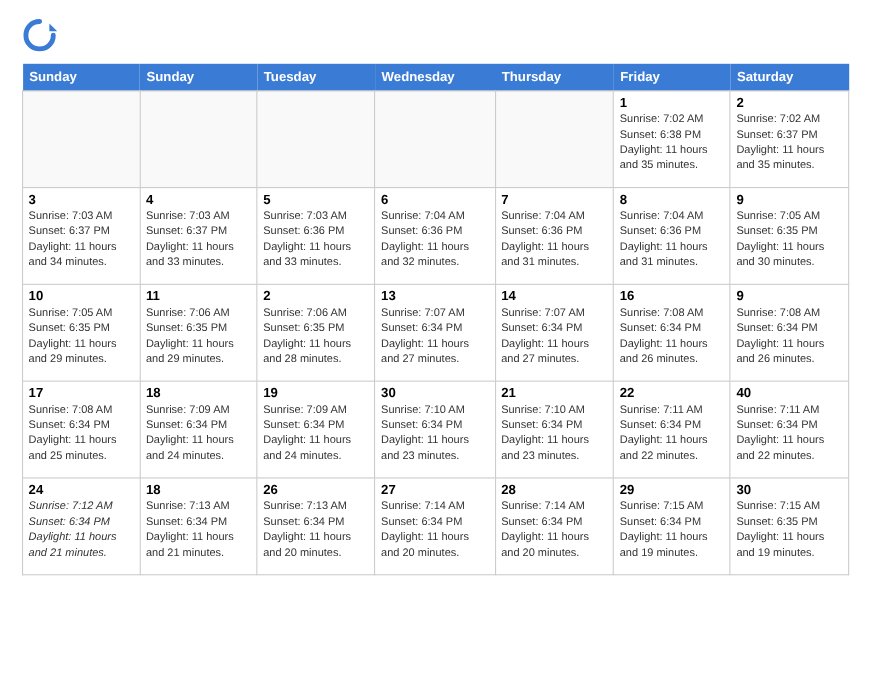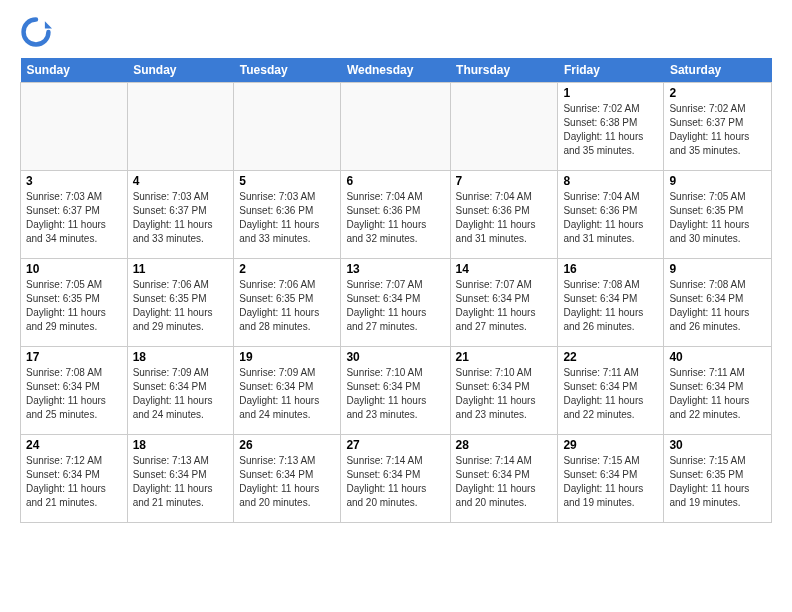--- a/index.html
+++ b/index.html
@@ -271,21 +271,21 @@
           <td>
             <span class="day-num">40</span>
             <div class="day-info" style="white-space: pre-line;">Sunrise: 7:11 AM
 Sunset: 6:34 PM
 Daylight: 11 hours and 22 minutes.</div>
           </td>
         </tr>
         <tr>
           <td>
             <span class="day-num">24</span>
-            <div class="day-info" style="white-space: pre-line;">Sunrise: 7:12 AM
+            <div class="day-info" style="white-space: pre-line; font-style: italic;">Sunrise: 7:12 AM
 Sunset: 6:34 PM
 Daylight: 11 hours and 21 minutes.</div>
           </td>
           <td>
             <span class="day-num">18</span>
             <div class="day-info" style="white-space: pre-line;">Sunrise: 7:13 AM
 Sunset: 6:34 PM
 Daylight: 11 hours and 21 minutes.</div>
           </td>
           <td>

